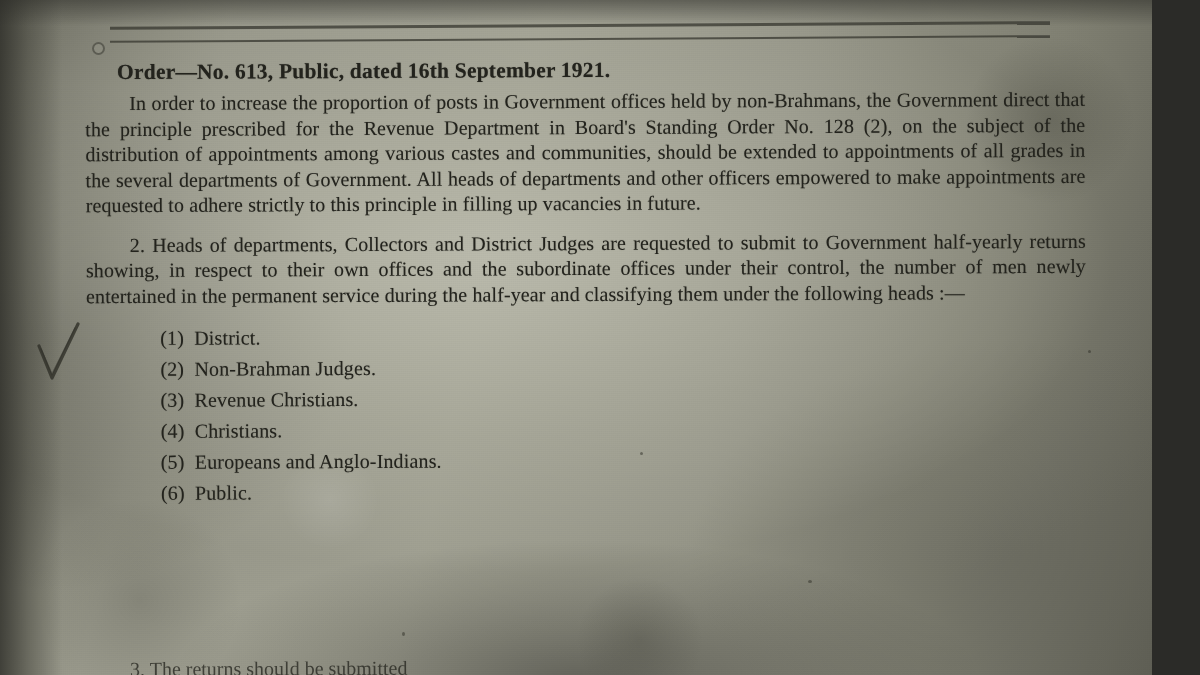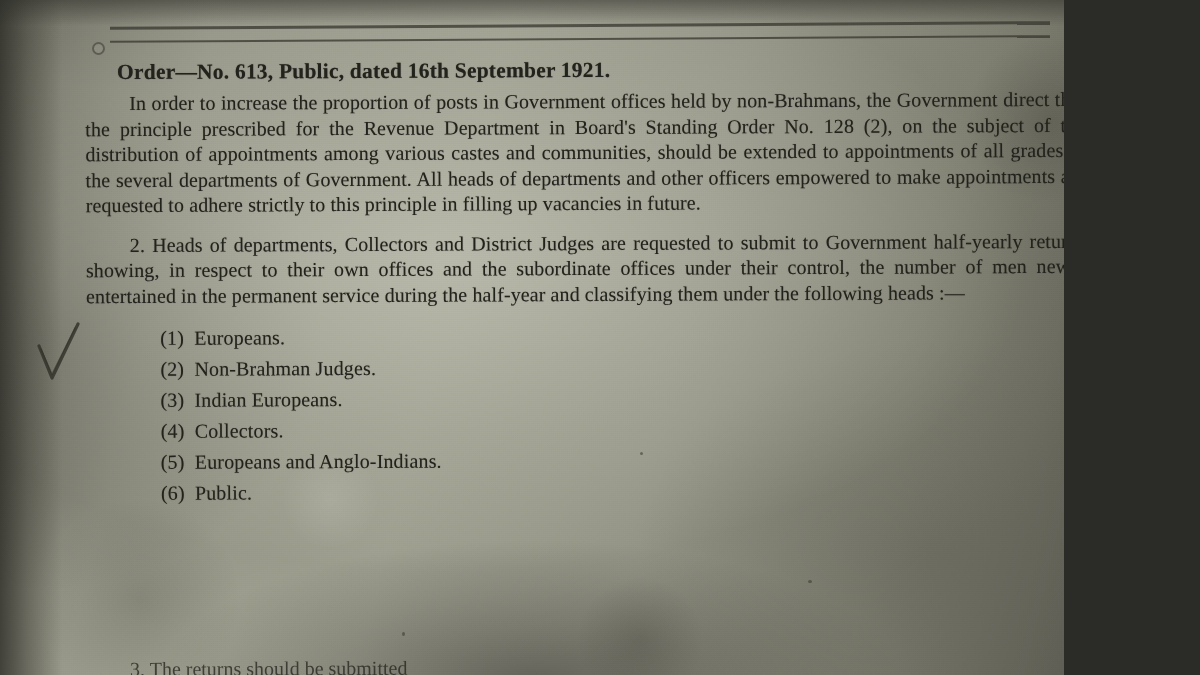--- a/index.html
+++ b/index.html
@@ -2,21 +2,21 @@
 <html><head>
 <meta charset="utf-8">
 <style>
   html, body {
     margin: 0;
     padding: 0;
     background: #2b2b28;
   }
   #page {
     position: relative;
-    width: 1064px;
+    width: 1152px;
     height: 675px;
     overflow: hidden;
     background: #8d8d80;
     font-family: "Liberation Serif", serif;
   }
 
   
   .paper {
     position: absolute;
     inset: 0;
@@ -168,24 +168,24 @@
   <div class="rule rule-1"></div>
   <div class="rule rule-2"></div>
   <div class="punch-mark"></div>
 
   <div class="doc">
     <h1 class="heading">Order—No. 613, Public, dated 16th September 1921.</h1>
     <p class="para">In order to increase the proportion of posts in Government offices held by non-Brahmans, the Government direct that the principle prescribed for the Revenue Department in Board's Standing Order No. 128 (2), on the subject of the distribution of appointments among various castes and communities, should be extended to appointments of all grades in the several departments of Government. All heads of departments and other officers empowered to make appointments are requested to adhere strictly to this principle in filling up vacancies in future.</p>
     <p class="para second">2. Heads of departments, Collectors and District Judges are requested to submit to Government half-yearly returns showing, in respect to their own offices and the subordinate offices under their control, the number of men newly entertained in the permanent service during the half-year and classifying them under the following heads :—</p>
 
     <ol class="heads-list">
-      <li><span class="num">(1)</span><span>Europeans.</span></li>
+      <li><span class="num">(1)</span><span>District.</span></li>
       <li><span class="num">(2)</span><span>Non-Brahman Judges.</span></li>
-      <li><span class="num">(3)</span><span>Indian Europeans.</span></li>
-      <li><span class="num">(4)</span><span>Collectors.</span></li>
+      <li><span class="num">(3)</span><span>Revenue Christians.</span></li>
+      <li><span class="num">(4)</span><span>Christians.</span></li>
       <li><span class="num">(5)</span><span>Europeans and Anglo-Indians.</span></li>
       <li><span class="num">(6)</span><span>Public.</span></li>
     </ol>
   </div>
 
   <div class="bottom-clip">
     <span>3. The returns should be submitted</span>
   </div>
 
   <div class="checkmark">

